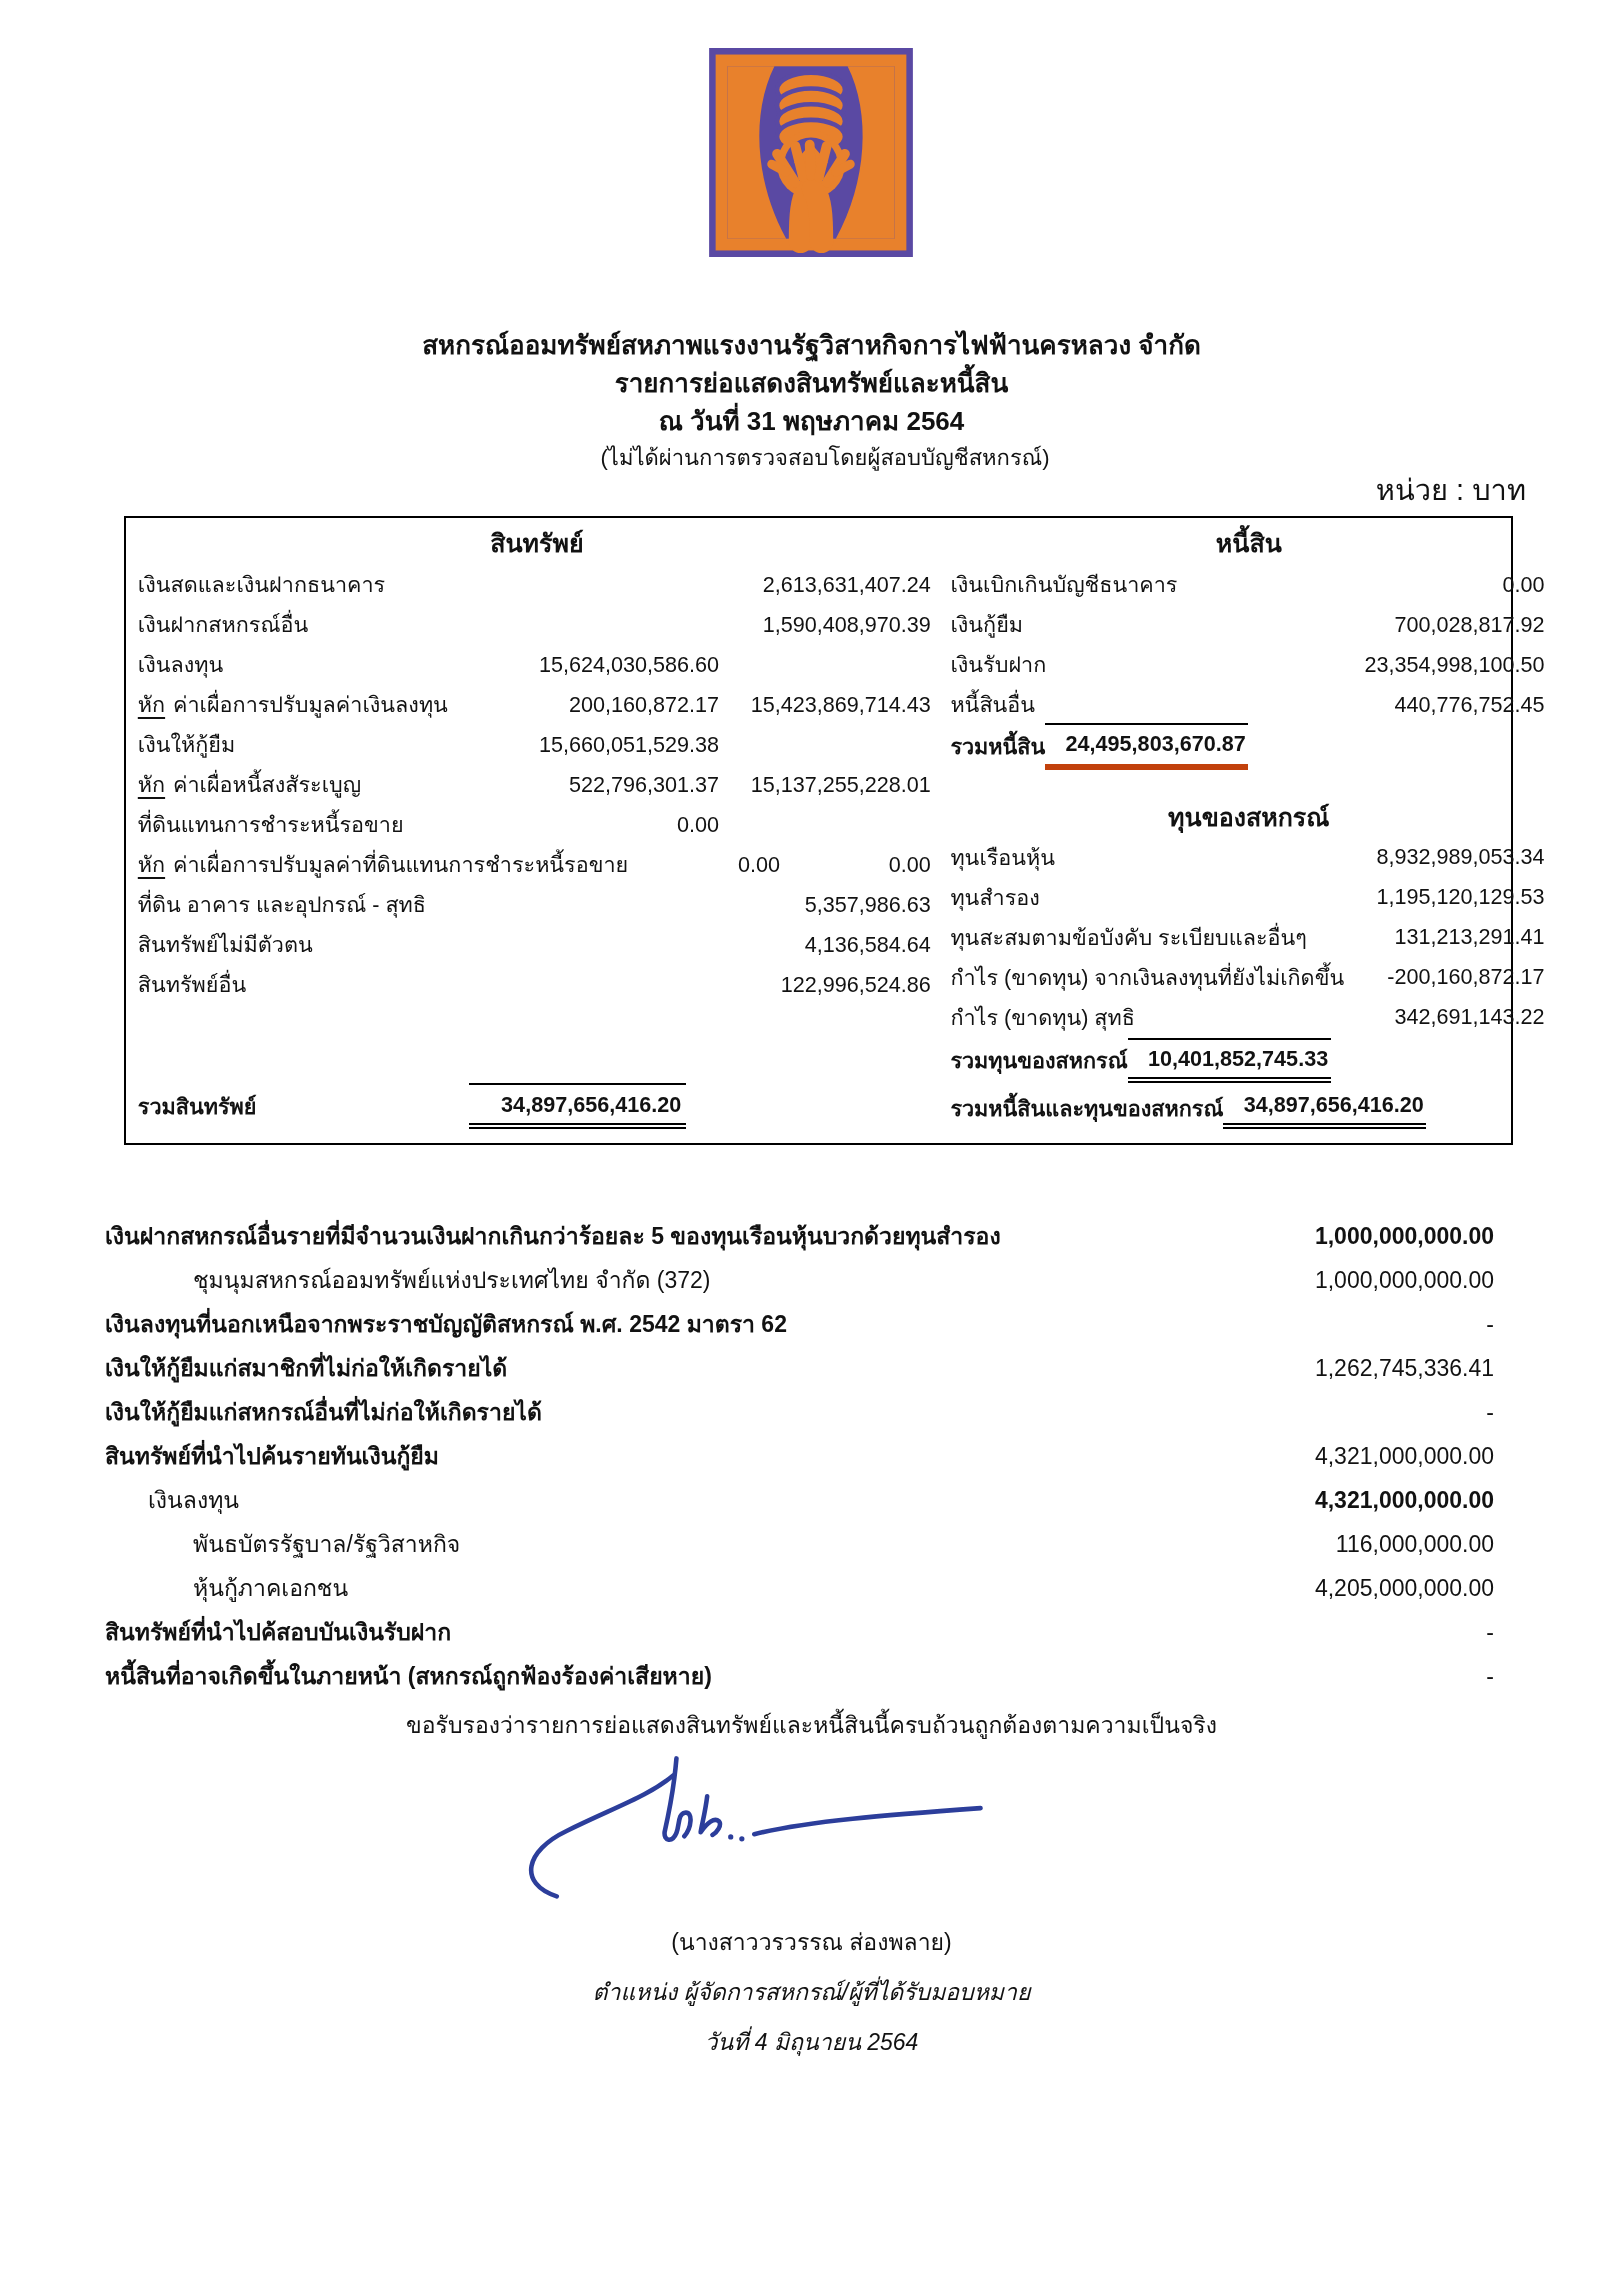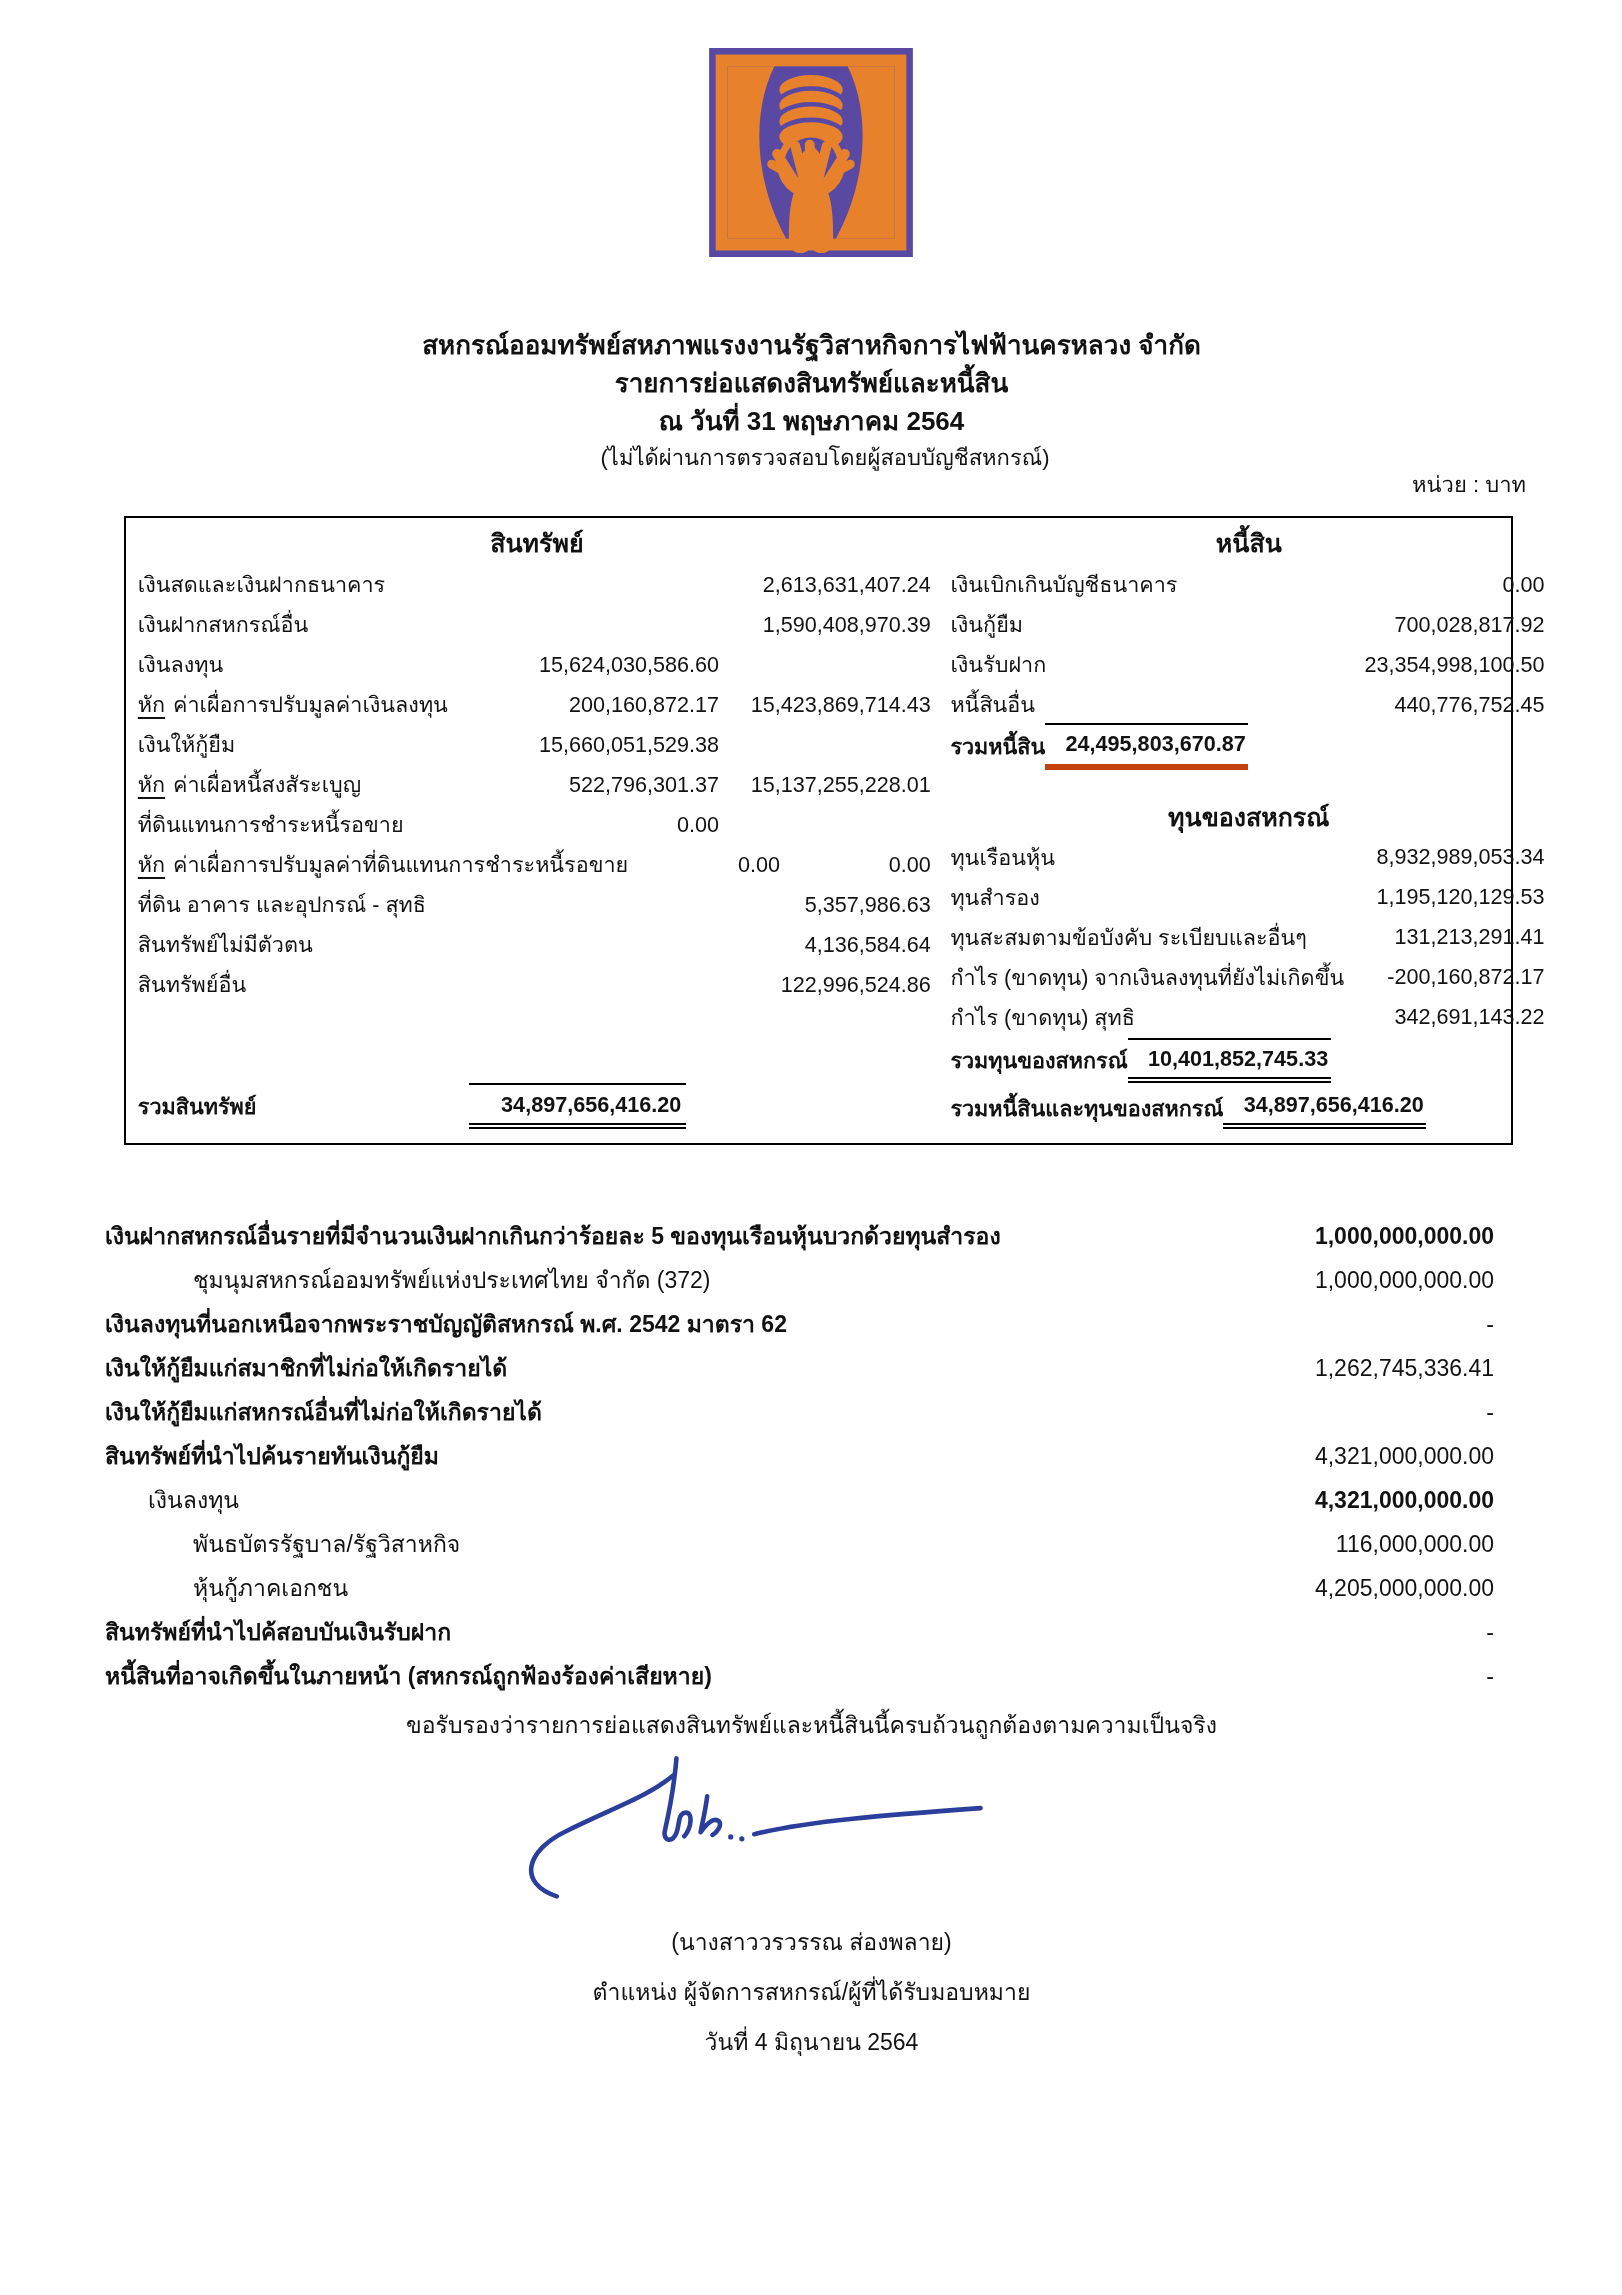--- a/index.html
+++ b/index.html
@@ -15,21 +15,21 @@
   .num { white-space:nowrap; }
 
   
   #logo { left:709px; top:48px; width:204px; height:209px; }
 
   
   #titles { top:326px; left:0; width:100%; text-align:center; }
   #titles .t1 { font-size:26px; font-weight:700; line-height:38px; }
   #titles .t4 { font-size:22px; font-weight:400; line-height:35px;padding-left:27px; }
 
-  #unit { top:467px; right:97px; font-size:22px;text-align:center; }
+  #unit { top:467px; right:97px; font-size:29px;text-align:center; }
 
   
   #sheet {
     left:124px; top:516px; width:1389px; height:629px;
     border:2.6px solid #000; display:flex;
     font-size:21.6px;
   }
   .assets-col { width:810px; display:flex; flex-direction:column; padding:3.9px 0 9.2px 11.8px; }
   .liabs-col  { flex:1; display:flex; flex-direction:column; padding:3.9px 9.2px 9.2px 14.4px; }
   .col-header { height:43px; line-height:43px; text-align:center; font-size:25px; font-weight:700; }
@@ -53,21 +53,21 @@
   .note-row { display:flex; align-items:center; height:44px; font-size:23px;gap:48px; }
   .nlbl { flex:1; white-space:nowrap; }
   .nval { width:340px; text-align:right; white-space:nowrap; }
   .ind1 { padding-left:43px; }
   .ind2 { padding-left:88px; }
 
   
   #sigblock { top:1709px; left:0; width:100%; text-align:center; font-size:23px; }
   #sig-svg { display:block; margin:6.5px auto 0 auto; transform:translateX(-52px); }
   .sig-line { line-height:33px; }
-  .mt26 { margin-top:17px; }
+  .mt26 { margin-top:17px;font-style:italic; }
   .mt20 { margin-top:13px; }
 </style>
 </head>
 <body>
 
 <div class="abs" id="logo">
   <svg width="204" height="209" viewBox="0 0 312 320">
     <rect x="0" y="0" width="312" height="320" fill="#5A49A3"></rect>
     <rect x="10" y="10" width="292" height="300" fill="#E8812C"></rect>
     <rect x="28" y="28" width="256" height="264" fill="#5A49A3"></rect>

